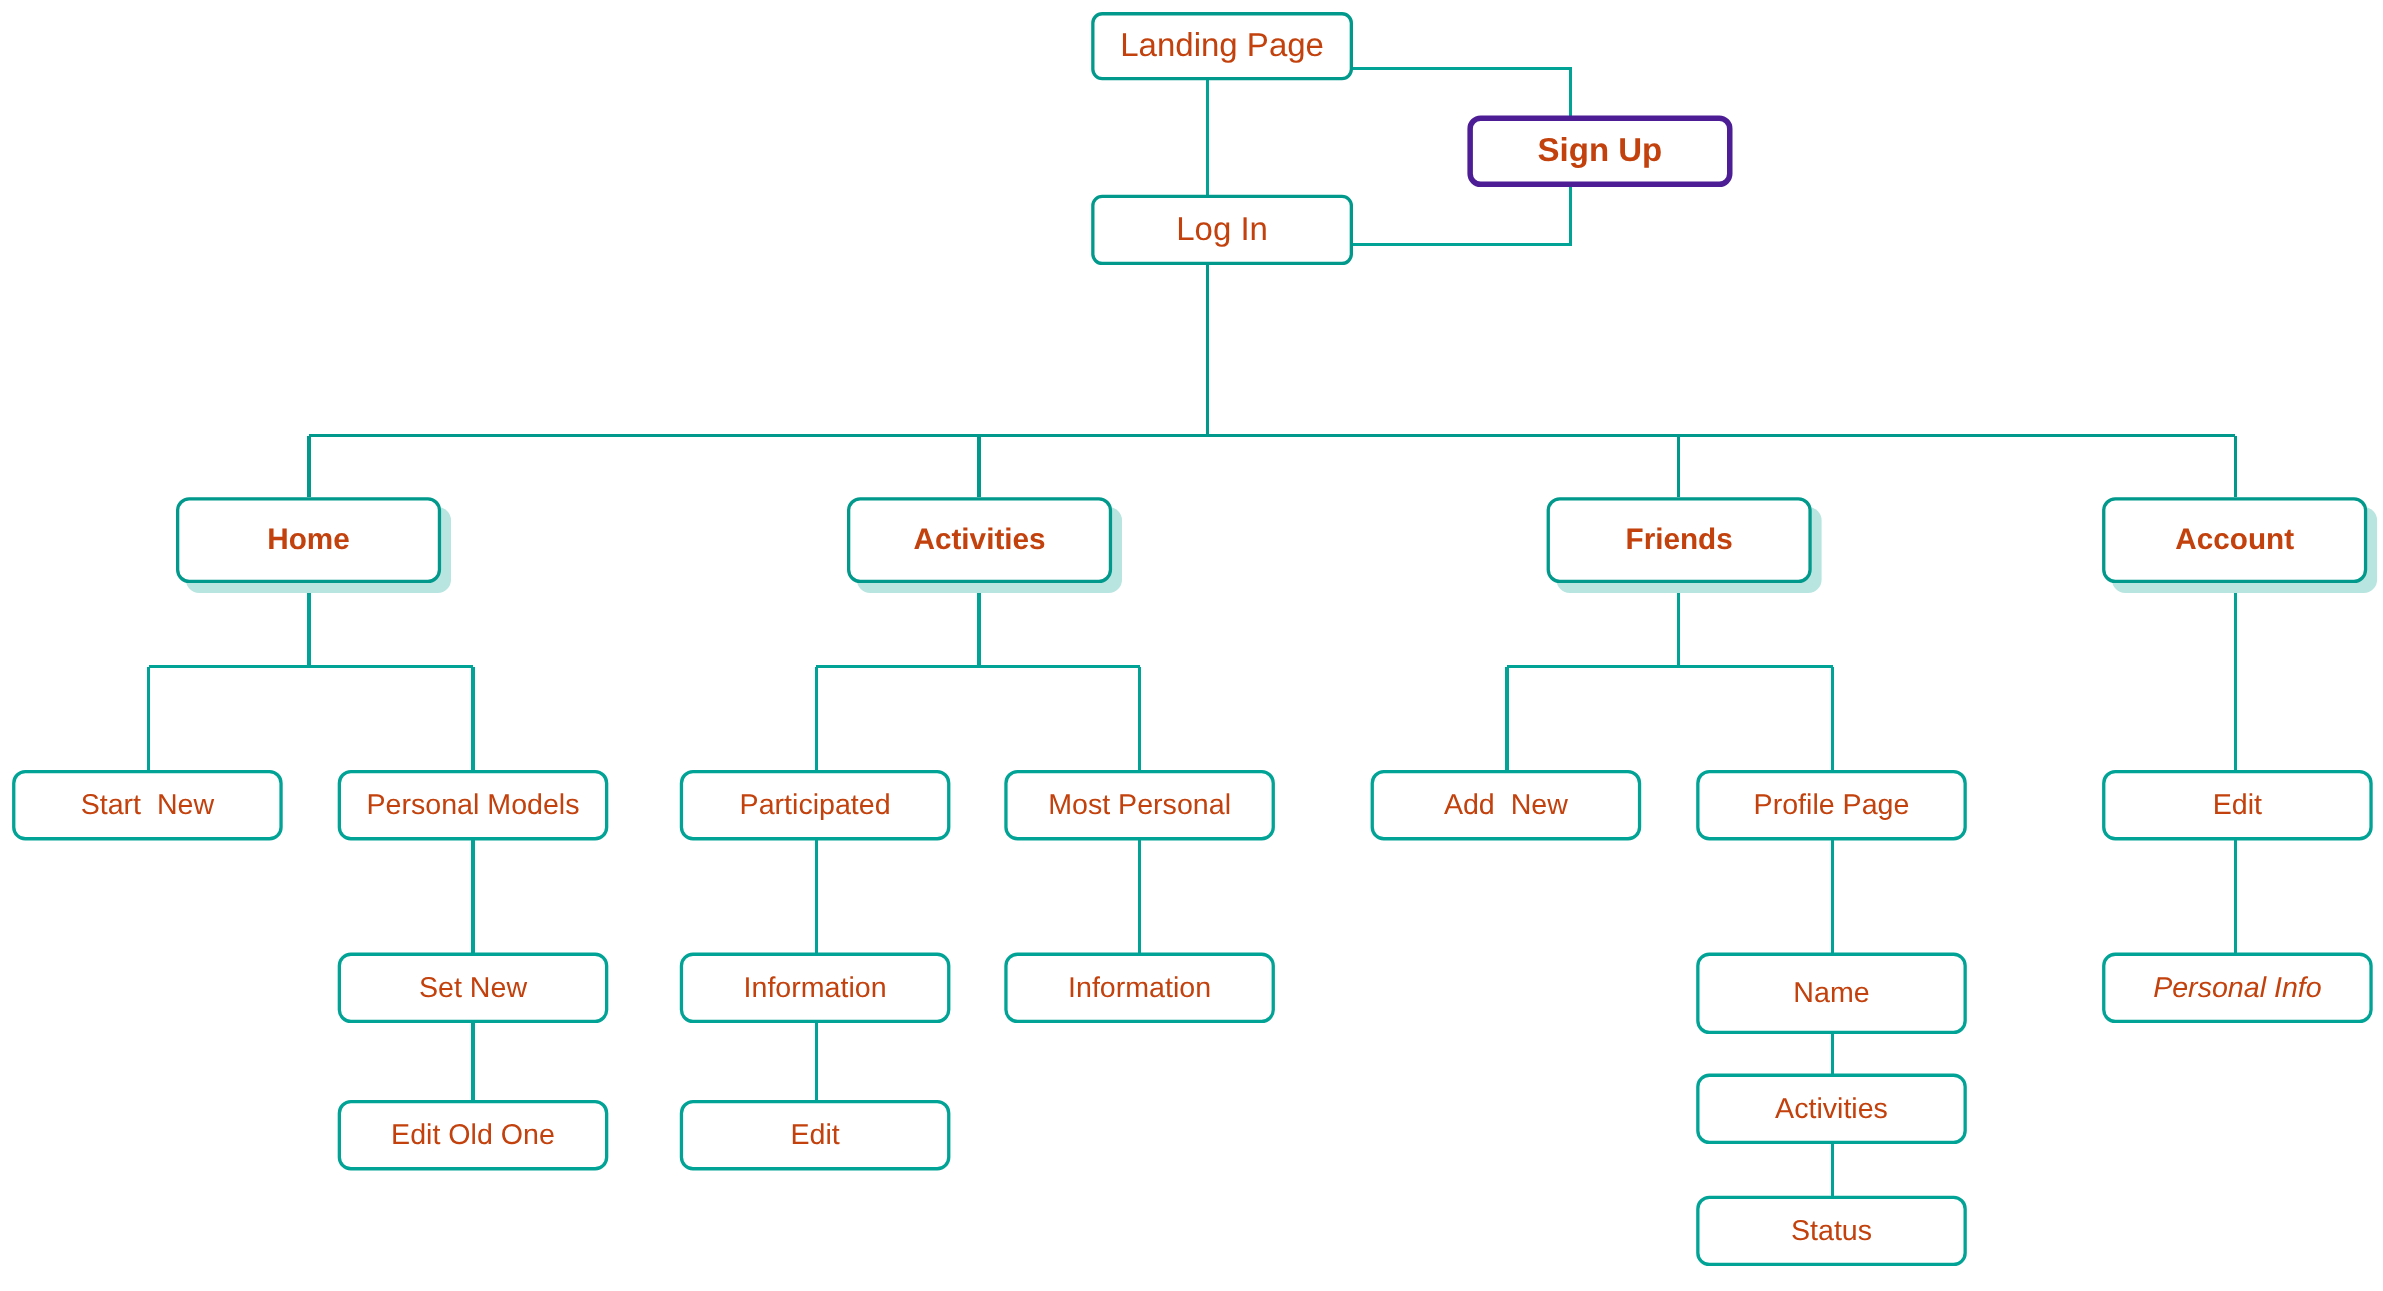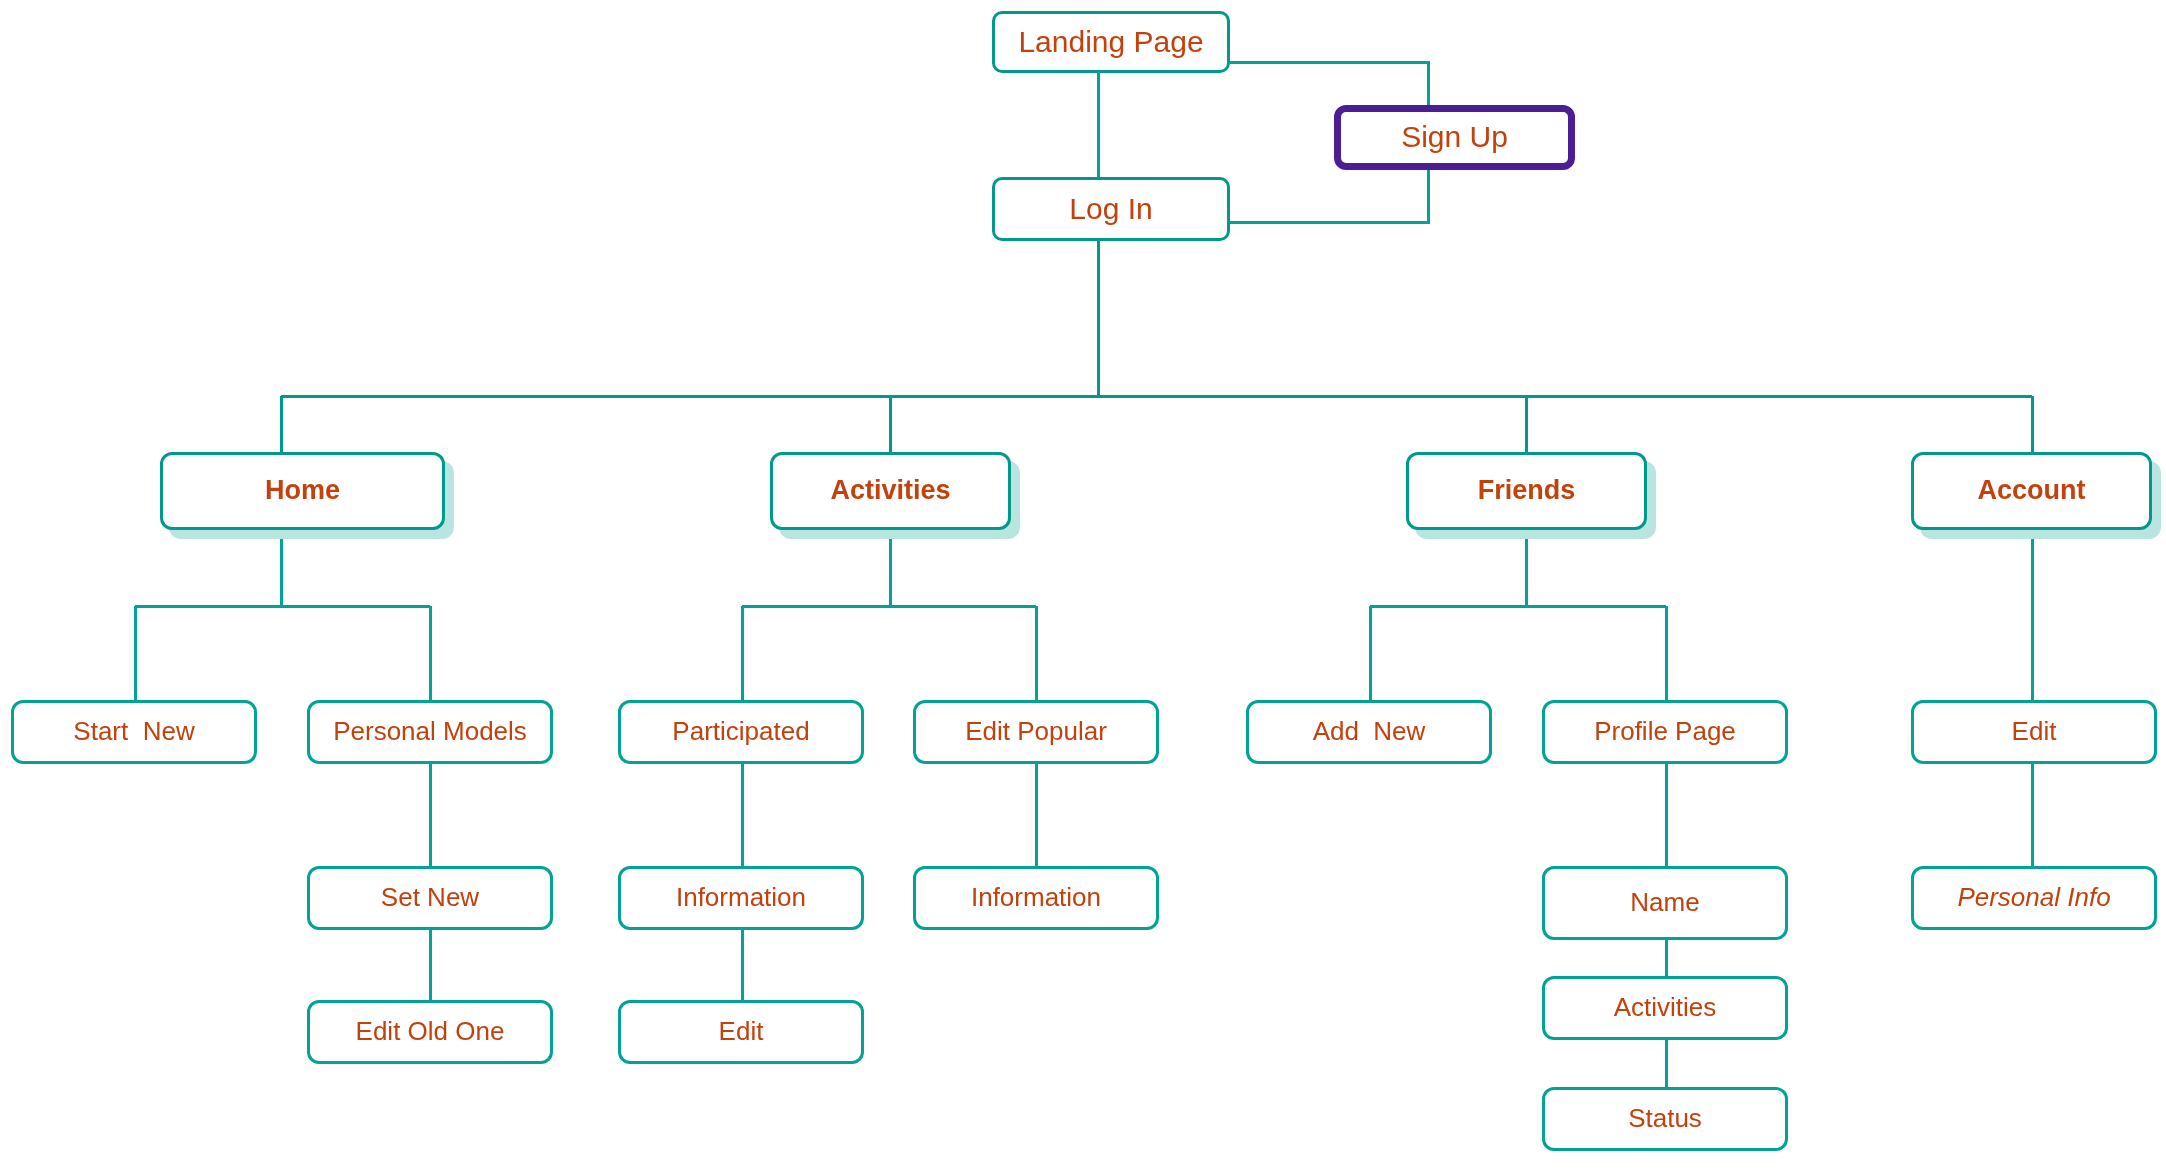--- a/index.html
+++ b/index.html
@@ -40,24 +40,24 @@
   }
   
   .node.lvl-root {
     border: 3px solid #00998c;
     border-radius: 10px;
     font-size: 30px;
     font-weight: 400;
   }
   
   .node.lvl-alt {
-    border: 7px solid #4c1d95;
+    border: 5px solid #4c1d95;
     border-radius: 12px;
     font-size: 30px;
-    font-weight: 400;
+    font-weight: 700;
   }
   
   .node.lvl-section {
     border: 3px solid #00998c;
     border-radius: 12px;
     font-size: 27px;
     font-weight: 700;
     box-shadow: 9px 9px 0 0 #b9e5e0;
   }
   
@@ -118,39 +118,39 @@
       <path d="M2032 764 L2032 866"></path>
     </g>
   </svg>
 
   <div class="node lvl-root" style="left: 992px; top: 11px; width: 238px; height: 62px;">Landing Page</div>
 
   <div class="node lvl-alt" style="left: 1334px; top: 105px; width: 241px; height: 65px;">Sign Up</div>
 
   <div class="node lvl-root" style="left: 992px; top: 177px; width: 238px; height: 64px;">Log In</div>
 
-  <div class="node lvl-section" style="left: 160px; top: 452px; width: 285px; height: 78px;">Home</div>
+  <div class="node lvl-section" style="left: 160px; top: 452px; width: 241px; height: 78px;">Home</div>
 
   <div class="node lvl-section" style="left: 770px; top: 452px; width: 241px; height: 78px;">Activities</div>
 
   <div class="node lvl-section" style="left: 1406px; top: 452px; width: 241px; height: 78px;">Friends</div>
 
   <div class="node lvl-section" style="left: 1911px; top: 452px; width: 241px; height: 78px;">Account</div>
 
   <div class="node lvl-leaf" style="left: 11px; top: 700px; width: 246px; height: 64px;">Start  New</div>
 
   <div class="node lvl-leaf" style="left: 307px; top: 700px; width: 246px; height: 64px;">Personal Models</div>
 
   <div class="node lvl-leaf" style="left: 307px; top: 866px; width: 246px; height: 64px;">Set New</div>
 
   <div class="node lvl-leaf" style="left: 307px; top: 1000px; width: 246px; height: 64px;">Edit Old One</div>
 
   <div class="node lvl-leaf" style="left: 618px; top: 700px; width: 246px; height: 64px; text-align: right;">Participated</div>
 
-  <div class="node lvl-leaf" style="left: 913px; top: 700px; width: 246px; height: 64px;">Edit Popular</div>
+  <div class="node lvl-leaf" style="left: 913px; top: 700px; width: 246px; height: 64px;">Most Personal</div>
 
   <div class="node lvl-leaf" style="left: 618px; top: 866px; width: 246px; height: 64px;">Information</div>
 
   <div class="node lvl-leaf" style="left: 913px; top: 866px; width: 246px; height: 64px;">Information</div>
 
   <div class="node lvl-leaf" style="left: 618px; top: 1000px; width: 246px; height: 64px;">Edit</div>
 
   <div class="node lvl-leaf" style="left: 1246px; top: 700px; width: 246px; height: 64px;">Add  New</div>
 
   <div class="node lvl-leaf" style="left: 1542px; top: 700px; width: 246px; height: 64px;">Profile Page</div>

